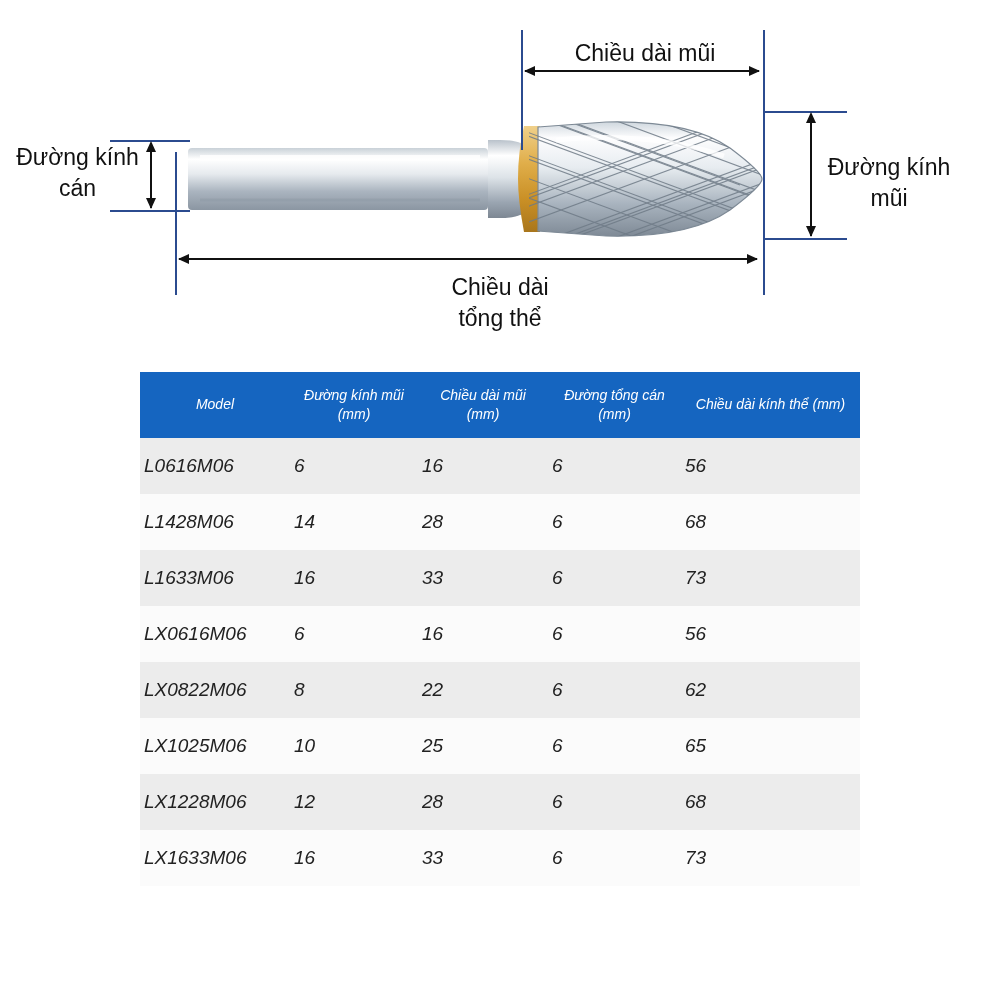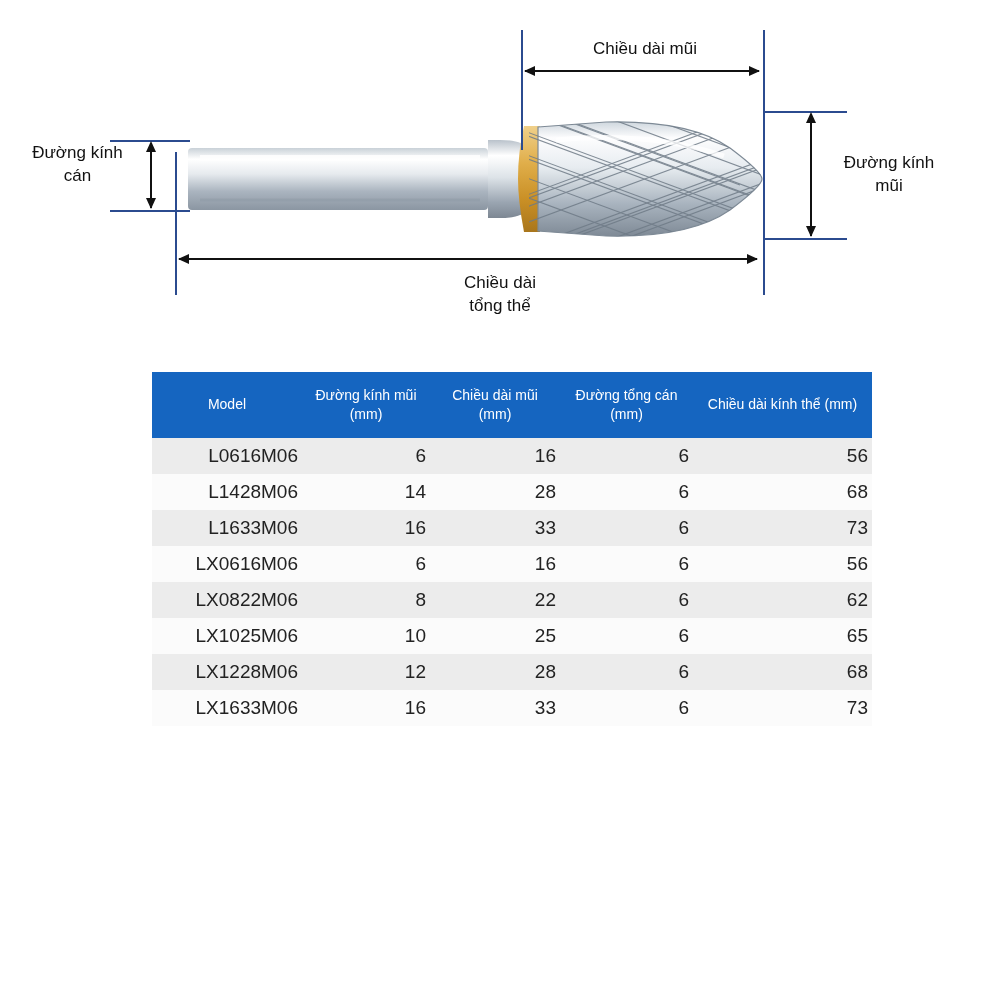--- a/index.html
+++ b/index.html
@@ -53,63 +53,64 @@
     border-bottom: 11px solid #111;
   }
   .arrow-down {
     border-left: 5px solid transparent;
     border-right: 5px solid transparent;
     border-top: 11px solid #111;
   }
 
   .dim-label {
     position: absolute;
-    font-size: 17px;
+    font-size: 23px;
     color: #111;
     text-align: center;
     line-height: 1.35;
     white-space: pre-line;
   }
 
   
   .burr {
     position: absolute;
     left: 0;
     top: 0;
     width: 1000px;
     height: 350px;
   }
 
   
   .table-wrap {
     position: absolute;
-    left: 152px;
+    left: 140px;
     top: 372px;
     width: 720px;
+    font-style: italic;
   }
   table.spec {
     border-collapse: collapse;
     width: 720px;
     table-layout: fixed;
   }
   table.spec th {
     background: #1565c0;
     color: #ffffff;
     font-size: 14px;
     font-weight: normal;
     padding: 14px 4px;
     line-height: 1.35;
     text-align: center;
     vertical-align: middle;
   }
   table.spec td {
     font-size: 19px;
     color: #222;
-    text-align: right;
-    padding: 6px 4px;
+    text-align: left;
+    padding: 16px 4px;
     height: 24px;
   }
   table.spec tbody tr:nth-child(odd) {
     background: #ececec;
   }
   table.spec tbody tr:nth-child(even) {
     background: #fbfbfb;
   }
   table.spec col.c0 { width: 150px; }
   table.spec col.c1 { width: 128px; }

